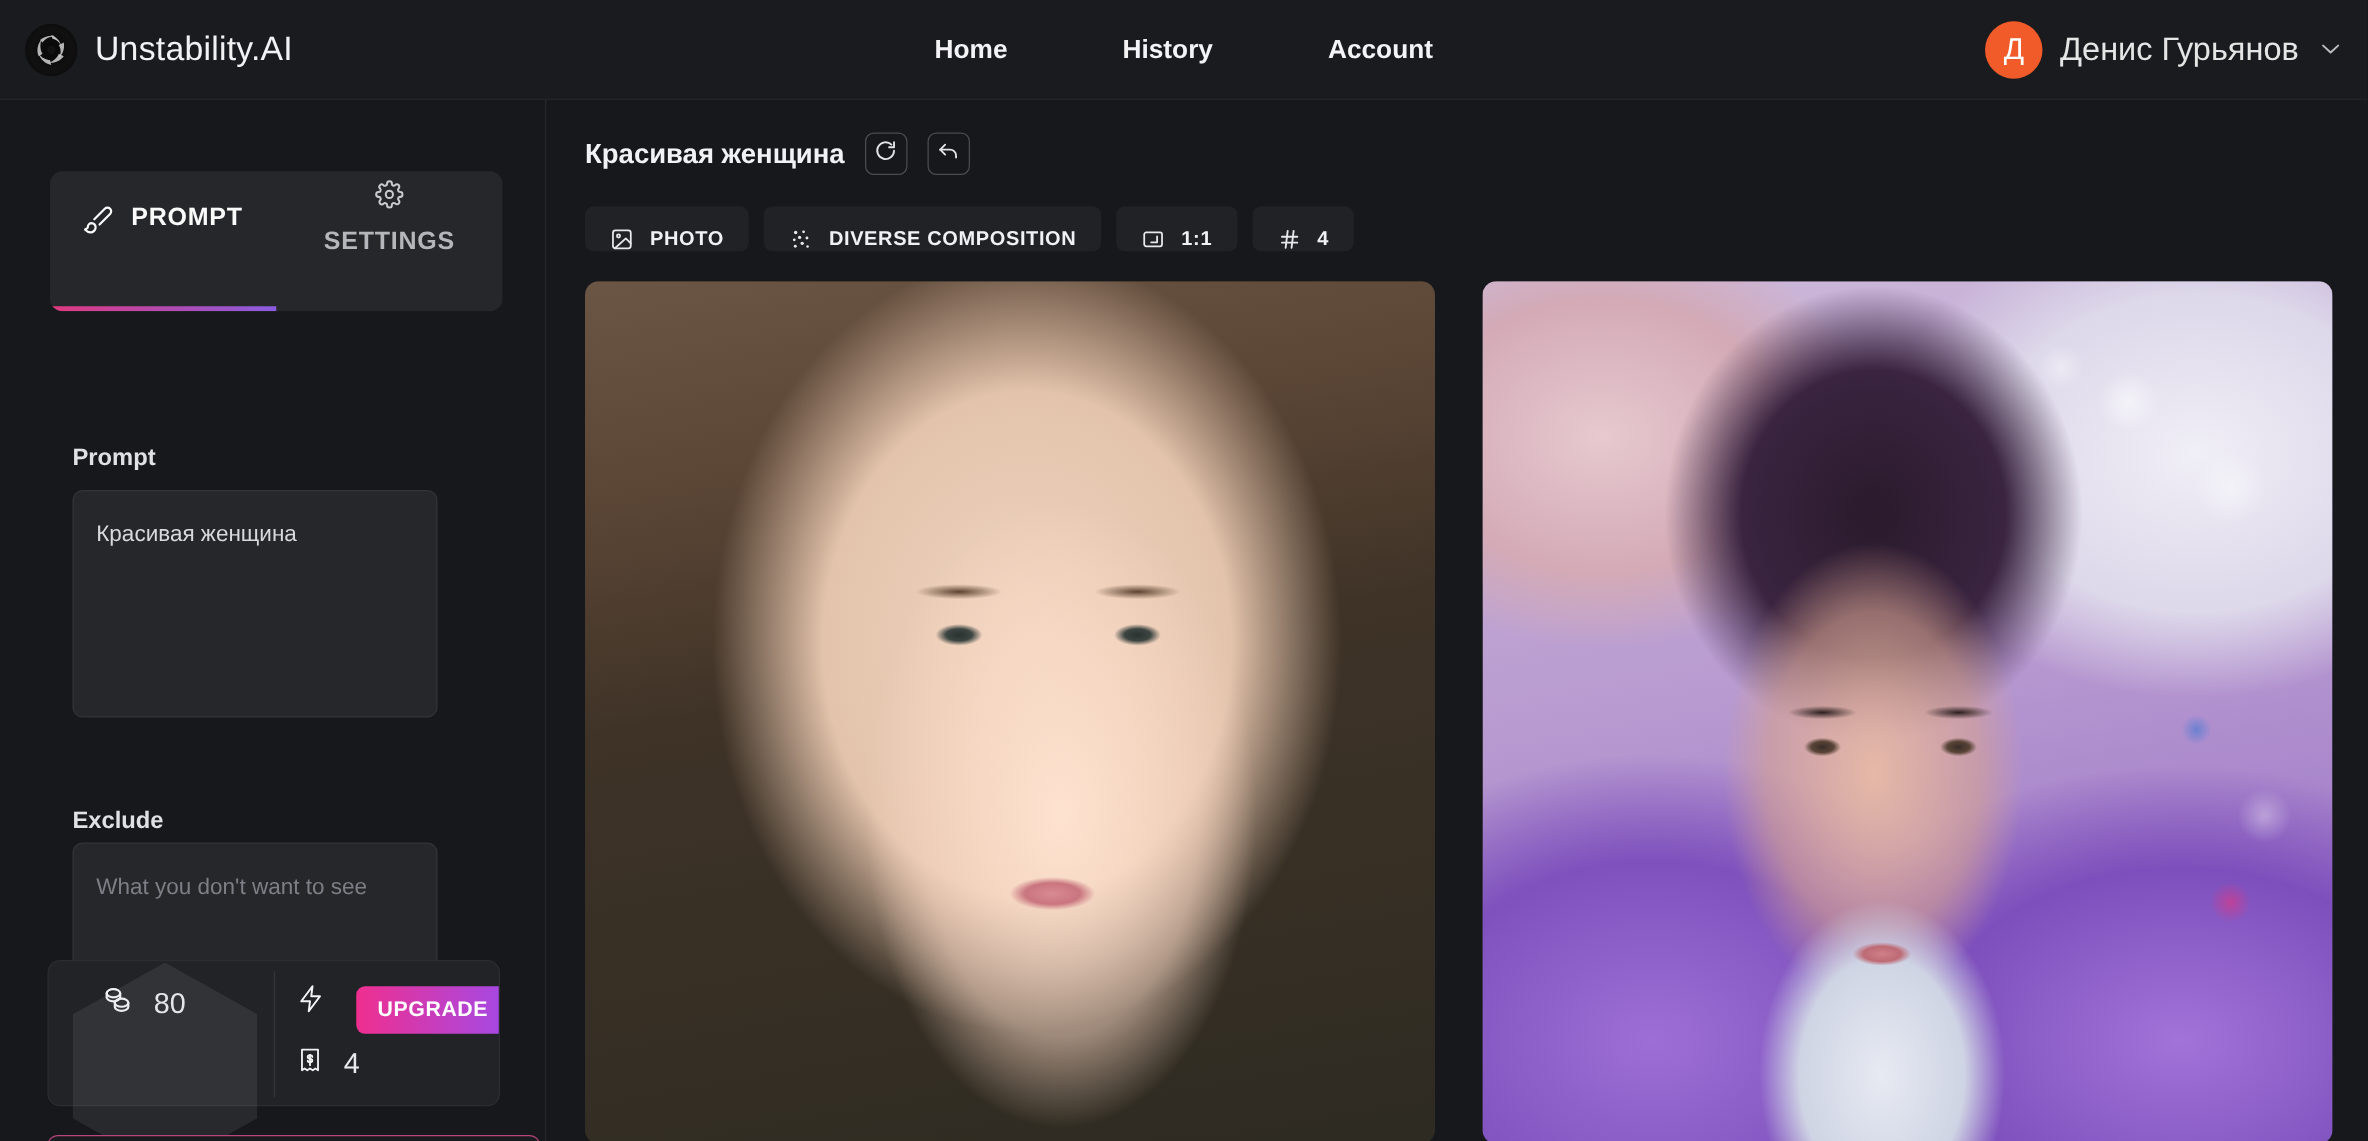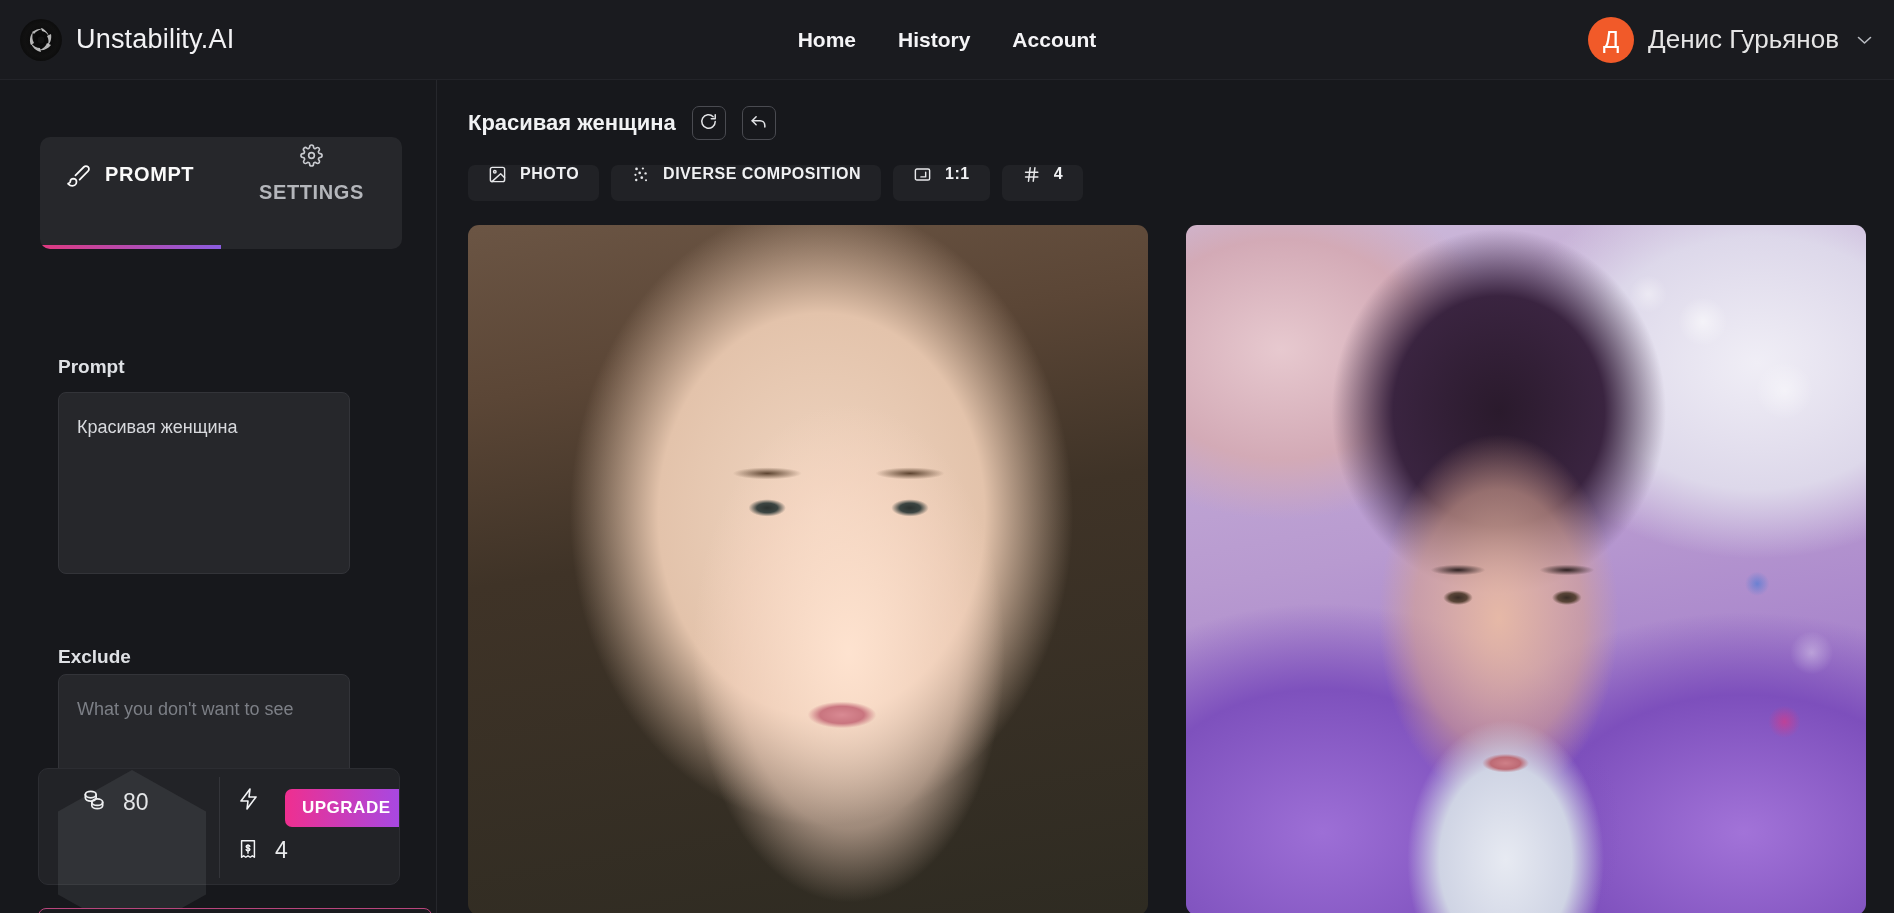--- a/index.html
+++ b/index.html
@@ -24,21 +24,21 @@
     width: 42px; height: 42px; border-radius: 50%;
     background: radial-gradient(circle at 50% 50%, #0a0a0a 20%, #111 55%, #050505 100%);
     position: relative; overflow: hidden; flex: none;
     display: flex; align-items: center; justify-content: center;
   }
   .brand-logo svg { display: block; }
   .brand-name { font-size: 27px; font-weight: 400; color: #f2f2f4; letter-spacing: .2px; }
 
   .navlinks {
     position: absolute; left: 50%; transform: translateX(-50%);
-    display: flex; align-items: center; gap: 42px;
+    display: flex; align-items: center; gap: 92px;
   }
   .navlink {
     font-size: 21px; font-weight: 600; color: #f4f4f6;
     cursor: pointer; text-decoration: none; white-space: nowrap;
   }
 
   .user { position: absolute; right: 22px; display: flex; align-items: center; gap: 14px; cursor: pointer; }
   .avatar {
     width: 46px; height: 46px; border-radius: 50%;
     background: #f15a29;
@@ -136,21 +136,21 @@
   .main-head { display: flex; align-items: center; gap: 16px; margin: 26px 0 0 30px; }
   .main-title { font-size: 22px; font-weight: 700; color: #f1f2f4; }
   .iconbtn {
     width: 34px; height: 34px; border: 1px solid #4a4b51; border-radius: 7px;
     background: transparent; display: flex; align-items: center; justify-content: center;
     cursor: pointer; flex: none;
   }
   .chips { display: flex; align-items: center; gap: 12px; margin: 25px 0 0 30px; }
   .chip {
     height: 36px; background: #212226; border-radius: 7px;
-    display: flex; align-items: flex-start; gap: 13px; padding: 0 20px;
+    display: flex; align-items: flex-end; gap: 13px; padding: 0 20px;
     font-size: 16px; font-weight: 700; color: #f0f1f3; letter-spacing: .5px;
     cursor: pointer; white-space: nowrap;
   }
   .chip .ci { display: flex; align-items: center; color: #e7e8ea; }
 
   .gallery { display: flex; gap: 38px; margin: 24px 0 0 30px; }
   .shot { width: 680px; height: 690px; border-radius: 11px; overflow: hidden; position: relative; flex: none; cursor: pointer; }
 
   
   .img1 { background:

